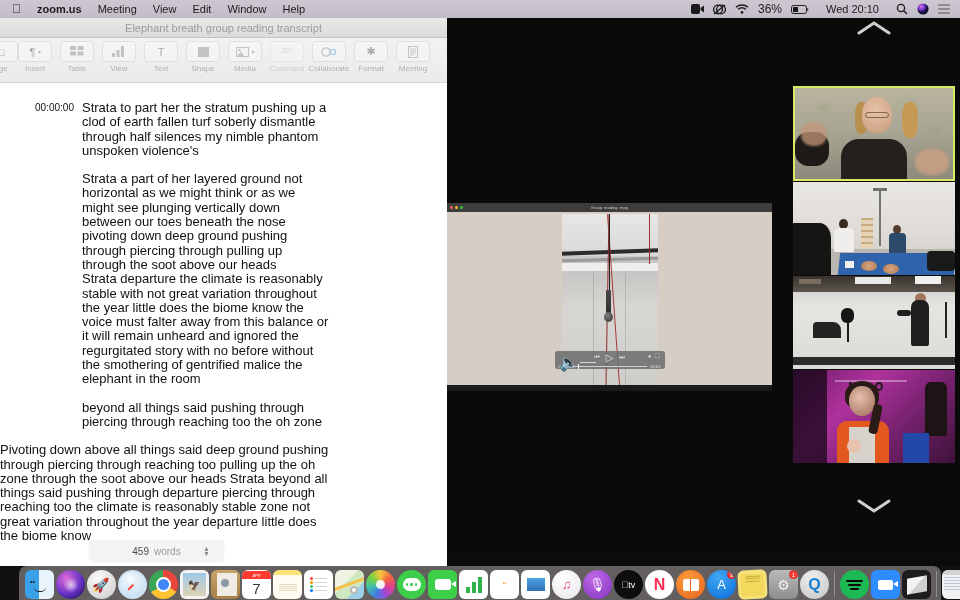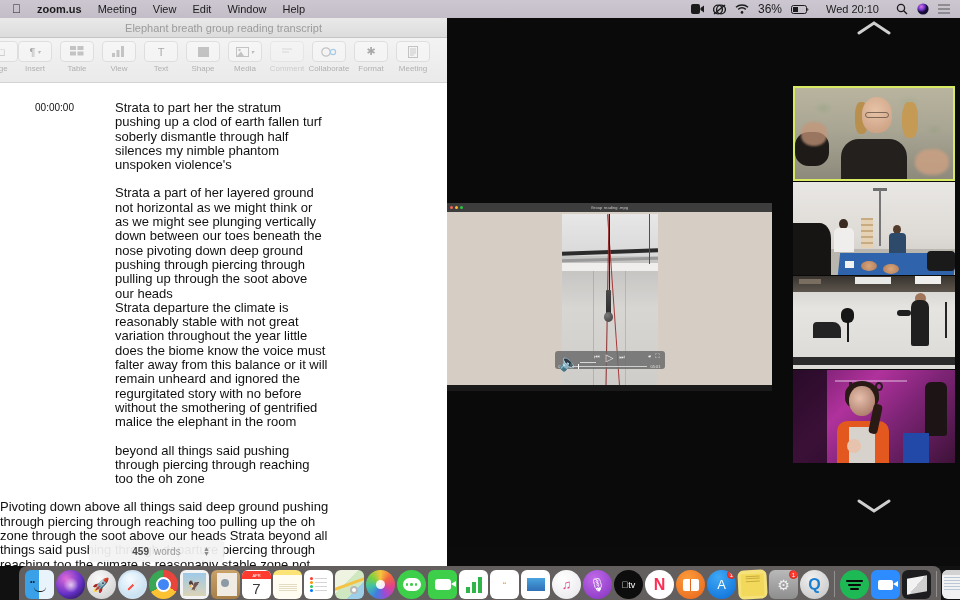--- a/index.html
+++ b/index.html
@@ -52,39 +52,39 @@
     width:34px; height:21px; border:1px solid #c9c9c9; border-radius:4px;
     background:#fbfbfb; display:flex; align-items:center; justify-content:center;
     font-size:11px; color:#555; gap:2px;
   }
   .tb-lbl { font-size:8px; color:#666; white-space:nowrap; }
   .chev { font-size:6px; color:#777; }
 
   
   .doc-area { position:relative; height:483px; background:#fff; overflow:hidden; }
   .doc-page { position:relative; padding:18px 0 0 0; }
-  .tr-block { display:flex; margin-bottom:0;gap:33px; }
+  .tr-block { display:flex; margin-bottom:0; }
   .tr-time {
     width:82px; flex:0 0 82px; text-align:right; padding-right:8px;
     font-size:10px; color:#111; line-height:14.3px;
   }
   .tr-paras { flex:1; padding-right:118px; }
   .tr-para { font-size:13px; line-height:14.3px; color:#111; margin-bottom:14px; }
   .tr-para:last-child { margin-bottom:0; }
   .tr-spacer { height:14px; }
 
   
   .wordcount {
     position:absolute; left:89px; bottom:4px;
     width:135px; height:22px; border-radius:5px;
     background:rgba(243,243,243,.93);
     display:flex; align-items:center; justify-content:center; gap:5px;
     font-size:10px; color:#9a9a9a; box-shadow:0 0 1px rgba(0,0,0,.2);
   }
-  .wc-num { font-weight:bold; color:#4a4a4a; }
+  .wc-num { font-weight:normal; color:#4a4a4a; }
   .wc-stepper { position:absolute; right:14px; display:flex; flex-direction:column;
      line-height:5px; font-size:7px; color:#8b8b8b; }
 
   
   .zoom-win {
     position:absolute; left:447px; top:15px; width:513px; height:551px;
     background:#0b0b0b; overflow:hidden;
   }
   .zoom-titlebar {
     height:18px; background:linear-gradient(to bottom,#e3e3e3,#d2d2d2);

